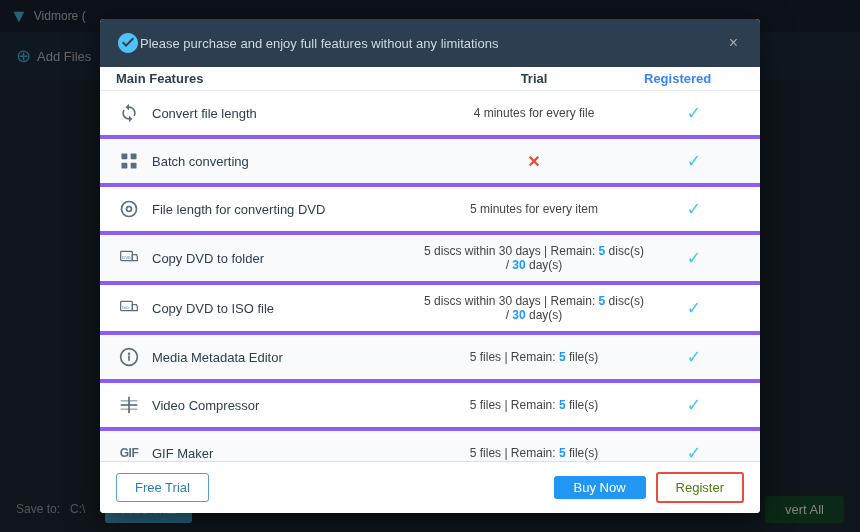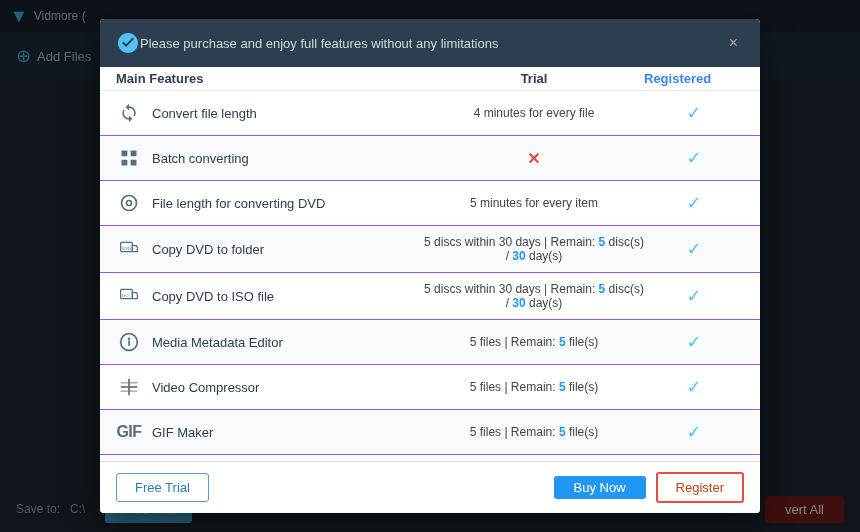--- a/index.html
+++ b/index.html
@@ -94,21 +94,21 @@
 
     
     .feature-list {
       max-height: 370px;
       overflow-y: auto;
     }
     .feature-row {
       display: flex;
       align-items: center;
       padding: 9px 16px;
-      border-bottom: 1px solid #8b5cf6;
+      border-bottom: 4px solid #8b5cf6;
       background: #fff;
     }
     .feature-row:nth-child(even) {
       background: #f8fafc;
     }
     .feature-left {
       flex: 1;
       display: flex;
       align-items: center;
       gap: 10px;
@@ -181,21 +181,21 @@
       border: none;
       color: white;
       padding: 4px 20px;
       border-radius: 3px;
       font-size: 13px;
       cursor: pointer;
     }
     .btn-register {
       background: white;
       border: 2px solid #e74c3c;
-      color: #c2410c;
+      color: #4d7c0f;
       padding: 6px 18px;
       border-radius: 3px;
       font-size: 13px;
       cursor: pointer;
     }
 
     
     .app-chrome {
       position: absolute;
       top: 0; left: 0; right: 0; bottom: 0;
@@ -239,21 +239,21 @@
     <div style="display:flex;align-items:center;gap:6px;color:#7ab;font-size:13px;cursor:pointer;">
       <span style="font-size:18px;color:#4fc3f7;">⊕</span>
       <span style="color:#ccc;">Add Files</span>
     </div>
   </div>
   <div class="app-bottombar">
     <span style="color:#aaa;font-size:12px;">Save to:</span>
     <span style="color:#aaa;font-size:12px;">C:\</span>
     <button style="margin-left:10px;background:#4fc3f7;border:none;color:white;padding:6px 16px;border-radius:3px;font-size:13px;cursor:pointer;">Free Trial</button>
     <div style="flex:1;"></div>
-    <button style="background:#7f1d1d;border:none;color:white;padding:6px 20px;border-radius:3px;font-size:13px;">vert All</button>
+    <button style="background:#14532d;border:none;color:white;padding:6px 20px;border-radius:3px;font-size:13px;">vert All</button>
   </div>
 </div>
 
 <div class="modal-overlay">
   <div class="modal">
 
     <div class="modal-header">
       <div class="modal-header-left">
 
         <svg class="modal-logo" viewBox="0 0 24 24" fill="#4fc3f7">
@@ -378,21 +378,21 @@
         <span class="feature-name">Video Compressor</span>
       </div>
       <div class="trial-value"><span>5 files  |  Remain: </span><span class="highlight">5</span><span> file(s)</span></div>
       <div class="registered-value">
         <span class="check-icon">✓</span>
       </div>
     </div>
         <div class="feature-row">
       <div class="feature-left">
         <div class="feature-icon">
-              <span class="feature-icon-text" style="font-size:16px;font-weight:700;color:#5a6e7f;">GIF</span>
+              <span class="feature-icon-text" style="font-size:12px;font-weight:700;color:#5a6e7f;">GIF</span>
             </div>
         <span class="feature-name">GIF Maker</span>
       </div>
       <div class="trial-value"><span>5 files  |  Remain: </span><span class="highlight">5</span><span> file(s)</span></div>
       <div class="registered-value">
         <span class="check-icon">✓</span>
       </div>
     </div>
         <div class="feature-row">
       

